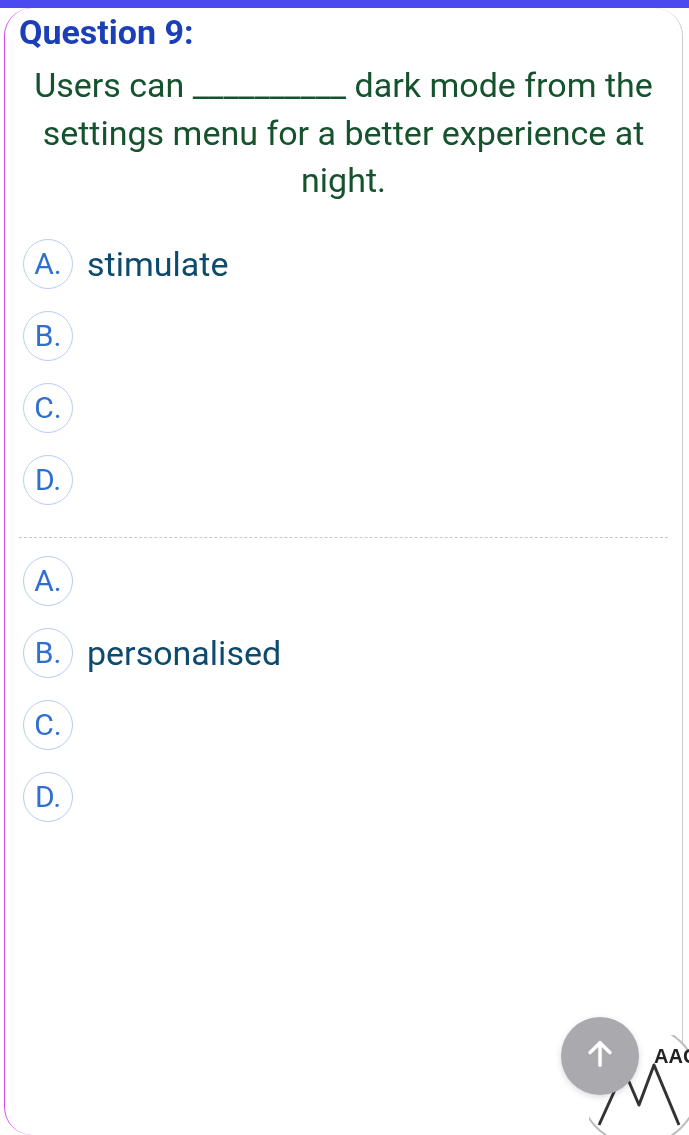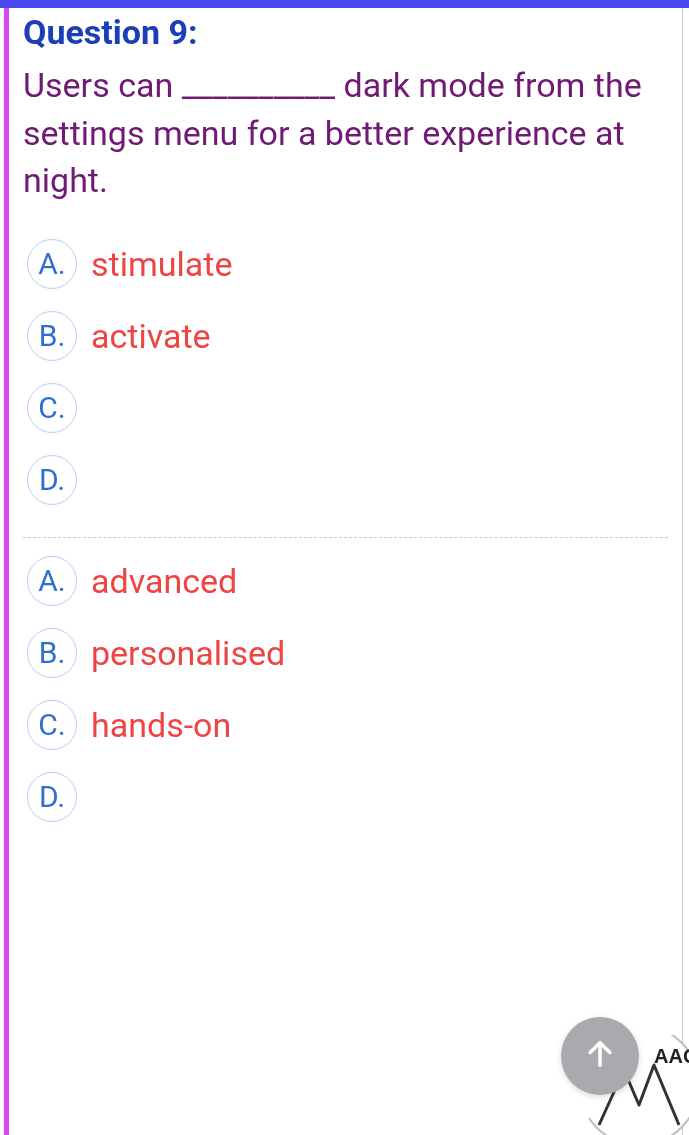--- a/index.html
+++ b/index.html
@@ -10,41 +10,43 @@
     height: 1135px;
     overflow: hidden;
     position: relative;
   }
   .topbar {
     height: 8px;
     background: #4a4af0;
     width: 100%;
   }
   .page {
-    border-left: 5px solid #d946ef;
+    border-left: 1px solid #d946ef;
     border-right: 1px solid #ccc;
     margin: 0 6px 0 4px;
     padding: 4px 14px 0 14px;
     height: calc(100% - 8px);
     position: relative;
+    border-radius: 28px;
   }
   .question-block {
     padding-bottom: 18px;
   }
   .question-title {
     color: #1a3fb8;
     font-weight: 700;
     font-size: 34px;
     margin-bottom: 10px;
   }
   .question-text {
-    color: #701a75;
+    color: #14532d;
     font-size: 34px;
     line-height: 1.4;
     margin-bottom: 34px;
+    text-align: center;
   }
   .options {
     display: flex;
     flex-direction: column;
     gap: 22px;
     padding-left: 4px;
   }
   .option {
     display: flex;
     align-items: center;
@@ -59,21 +61,21 @@
     display: flex;
     align-items: center;
     justify-content: center;
     color: #2f6fd0;
     font-size: 30px;
     font-weight: 400;
     flex-shrink: 0;
     background: #fff;
   }
   .option-text {
-    color: #ef4444;
+    color: #0c4a6e;
     font-size: 34px;
   }
   .divider {
     border: none;
     border-top: 1px dashed #c8c8c8;
     margin: 14px 0 18px 0;
   }
   .scroll-top {
     position: absolute;
     right: 50px;
@@ -116,46 +118,43 @@
   <div class="question-block">
     <div class="question-title">Question 9:</div>
     <div class="question-text">Users can __________ dark mode from the settings menu for a better experience at night.</div>
     <div class="options">
       <div class="option">
         <div class="option-letter">A.</div>
         <div class="option-text">stimulate</div>
       </div>
       <div class="option">
         <div class="option-letter">B.</div>
-        <div class="option-text">activate</div>
       </div>
       <div class="option">
         <div class="option-letter">C.</div>
       </div>
       <div class="option">
         <div class="option-letter">D.</div>
       </div>
     </div>
   </div>
 
   <hr class="divider">
 
   <div class="question-block">
     <div class="options">
       <div class="option">
         <div class="option-letter">A.</div>
-        <div class="option-text">advanced</div>
       </div>
       <div class="option">
         <div class="option-letter">B.</div>
         <div class="option-text">personalised</div>
       </div>
       <div class="option">
         <div class="option-letter">C.</div>
-        <div class="option-text">hands-on</div>
       </div>
       <div class="option">
         <div class="option-letter">D.</div>
       </div>
     </div>
   </div>
 
 </div>
 
 <div class="scroll-top">

